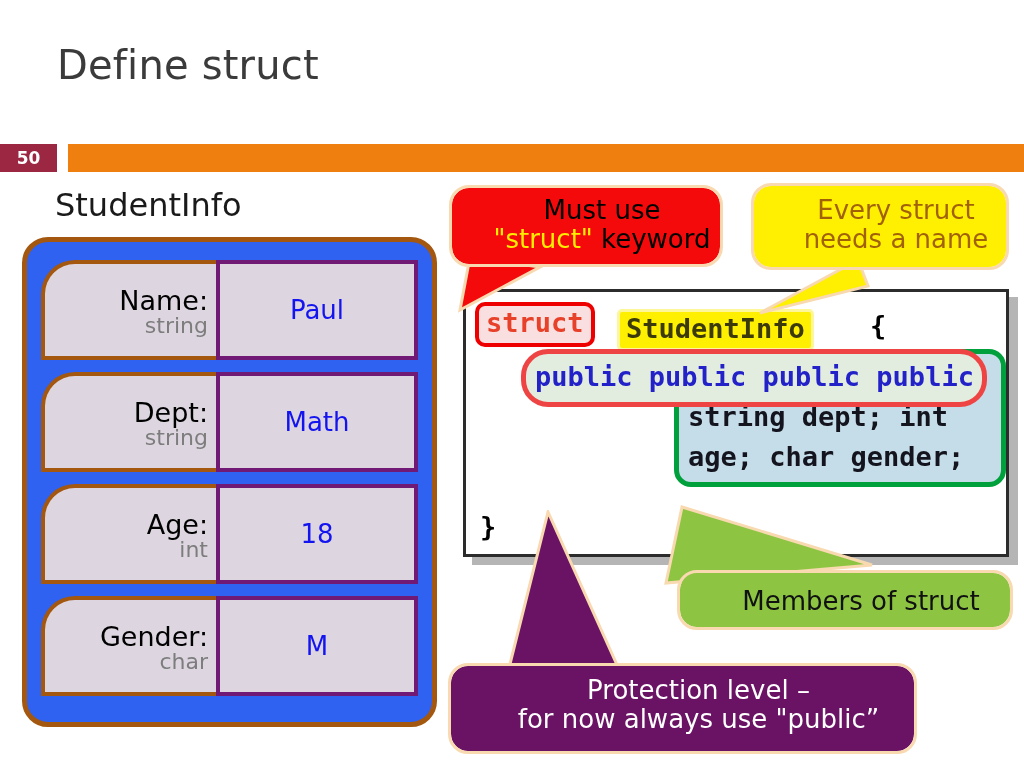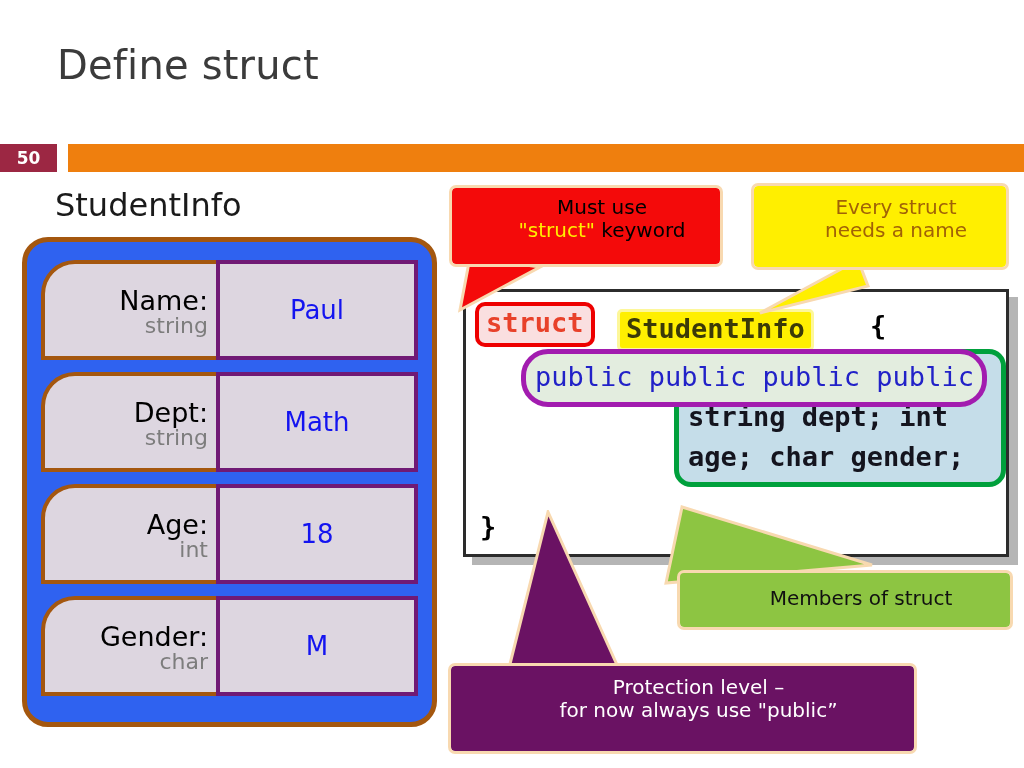--- a/index.html
+++ b/index.html
@@ -183,27 +183,27 @@
     font-family: "DejaVu Sans Mono", monospace;
     font-size: 27px;
     font-weight: bold;
     z-index: 3;
   }
   .tok-public {
     position: absolute;
     left: 55px;
     top: 57px;
     background: #e3eddf;
-    border: 5px solid #a21caf;
+    border: 5px solid #ef4444;
     border-radius: 27px;
     padding: 3px 8px 5px 9px;
     color: #2222c8;
     font-family: "DejaVu Sans Mono", monospace;
     font-size: 27px;
-    font-weight: normal;
+    font-weight: bold;
     line-height: 1.48;
     z-index: 3;
   }
   .tok-members {
     position: absolute;
     left: 208px;
     top: 57px;
     background: #c5dde9;
     border: 5px solid #00a03c;
     border-radius: 17px;
@@ -223,24 +223,24 @@
     font-family: "DejaVu Sans Mono", monospace;
     font-size: 27px;
     font-weight: bold;
     z-index: 1;
   }
 
   
   .callout {
     position: absolute;
     box-sizing: border-box;
-    border-radius: 4px;
+    border-radius: 17px;
     text-align: center;
     line-height: 1.13;
-    font-size: 20px;
+    font-size: 26px;
     z-index: 6;
     outline: 3px solid #f8d9b0;
     padding-left: 32px;
   }
   .callout-red {
     left: 452px;
     top: 188px;
     width: 268px;
     height: 76px;
     background: #f40a0a;

